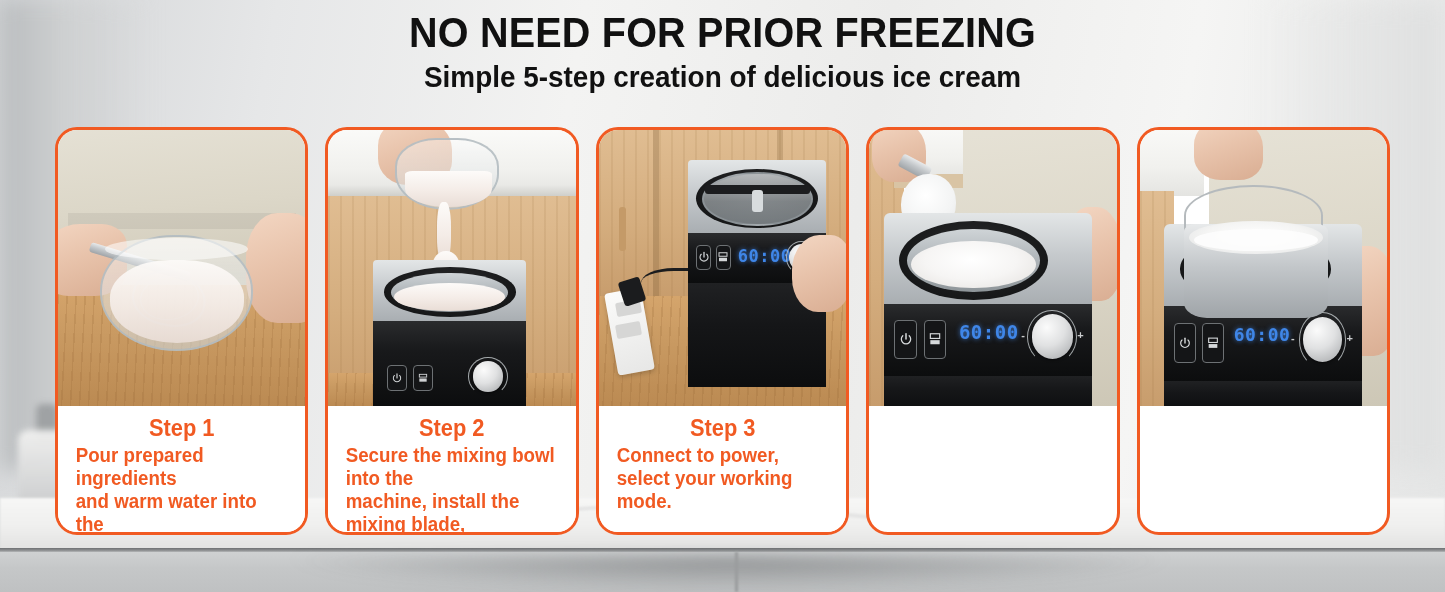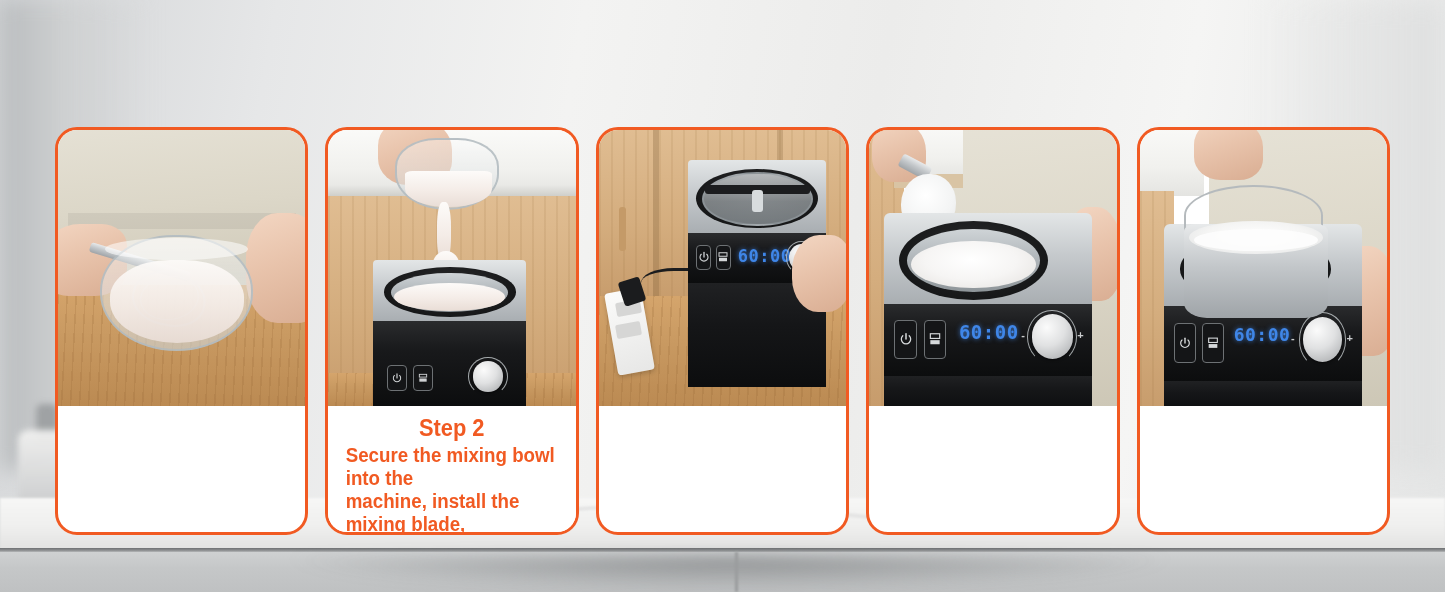--- a/index.html
+++ b/index.html
@@ -287,20 +287,24 @@
     <div class="bg-faucet"></div>
     <div class="bg-counter"></div>
     <div class="bg-counter-vein-a"></div>
     <div class="bg-counter-vein-b"></div>
     <div class="bg-edge-line"></div>
     <div class="bg-floor"></div>
     <div class="bg-floor-shadow"></div>
     <div class="bg-panel-seam"></div>
   </div>
 
+  <div class="header">
+    <div class="title">NO NEED FOR PRIOR FREEZING</div>
+    <div class="subtitle">Simple 5-step creation of delicious ice cream</div>
+  </div>
 
   <div class="cards">
 
     <div class="card">
       <div class="card-photo">
         <div class="scene">
           <div class="apron" style="left:-10%;top:-4%;width:120%;height:62%;border-radius:0 0 18% 18%;"></div>
           <div style="position:absolute;left:4%;top:30%;width:92%;height:6%;background:rgba(0,0,0,.06);"></div>
           <div class="wood-counter" style="height:44%;"></div>
 
@@ -308,20 +312,26 @@
           <div class="steel" style="left:12%;top:46%;width:42%;height:3.5%;border-radius:3px;transform:rotate(17deg);"></div>
           <div style="position:absolute;left:30%;top:51%;width:30%;height:20%;border:2.2px solid #b9bfc3;border-radius:50% 50% 46% 46%;transform:rotate(12deg);"></div>
           <div style="position:absolute;left:33%;top:53%;width:24%;height:16%;border:1.6px solid #c6ccd0;border-radius:50%;transform:rotate(-8deg);"></div>
 
           <div class="skin" style="right:-8%;top:30%;width:32%;height:40%;border-radius:40% 44% 34% 40%;"></div>
 
           <div class="glassbowl" style="left:17%;top:38%;width:62%;height:42%;border-radius:48% 48% 50% 50%;"></div>
           <div class="cream" style="left:21%;top:47%;width:54%;height:30%;border-radius:45% 45% 50% 50%;opacity:.93;"></div>
           <div style="position:absolute;left:19%;top:39%;width:58%;height:8%;border-radius:50%;background:rgba(255,255,255,.55);"></div>
         </div>
+      </div>
+      <div class="card-body">
+        <div class="step-label">Step 1</div>
+        <div class="step-desc">Pour prepared ingredients
+and warm water into the
+container, mix well.</div>
       </div>
     </div>
 
     <div class="card">
       <div class="card-photo">
         <div class="scene">
           <div class="marble" style="left:0;top:0;width:100%;height:24%;"></div>
           <div style="position:absolute;left:0;top:20%;width:100%;height:4%;background:linear-gradient(180deg,#e9e9e6,#cfcfcb);"></div>
           <div class="wood-cab" style="left:0;top:24%;width:100%;height:76%;"></div>
           <div class="wood-counter" style="height:12%;"></div>
@@ -403,20 +413,25 @@
               <div class="led" style="left:36%;top:26%;font-size:17px;">60:00</div>
               <div class="knob-arc" style="left:71%;top:16%;width:22%;height:66%;"></div>
               <div class="knob" style="left:73%;top:22%;width:18%;height:54%;"></div>
             </div>
             <div class="mach-body" style="top:54%;"></div>
           </div>
 
           <div class="skin" style="right:-2%;top:38%;width:24%;height:28%;border-radius:46% 34% 40% 44%;"></div>
         </div>
       </div>
+      <div class="card-body">
+        <div class="step-label">Step 3</div>
+        <div class="step-desc">Connect to power,
+select your working mode.</div>
+      </div>
     </div>
 
     <div class="card">
       <div class="card-photo">
         <div class="scene">
           <div class="apron" style="left:32%;top:-2%;width:74%;height:102%;"></div>
           <div class="marble" style="left:10%;top:-2%;width:28%;height:20%;"></div>
           <div class="wood-cab" style="left:0;top:-2%;width:14%;height:102%;"></div>
           <div style="position:absolute;left:10%;top:16%;width:28%;height:5%;background:#d9c4a4;"></div>
 

